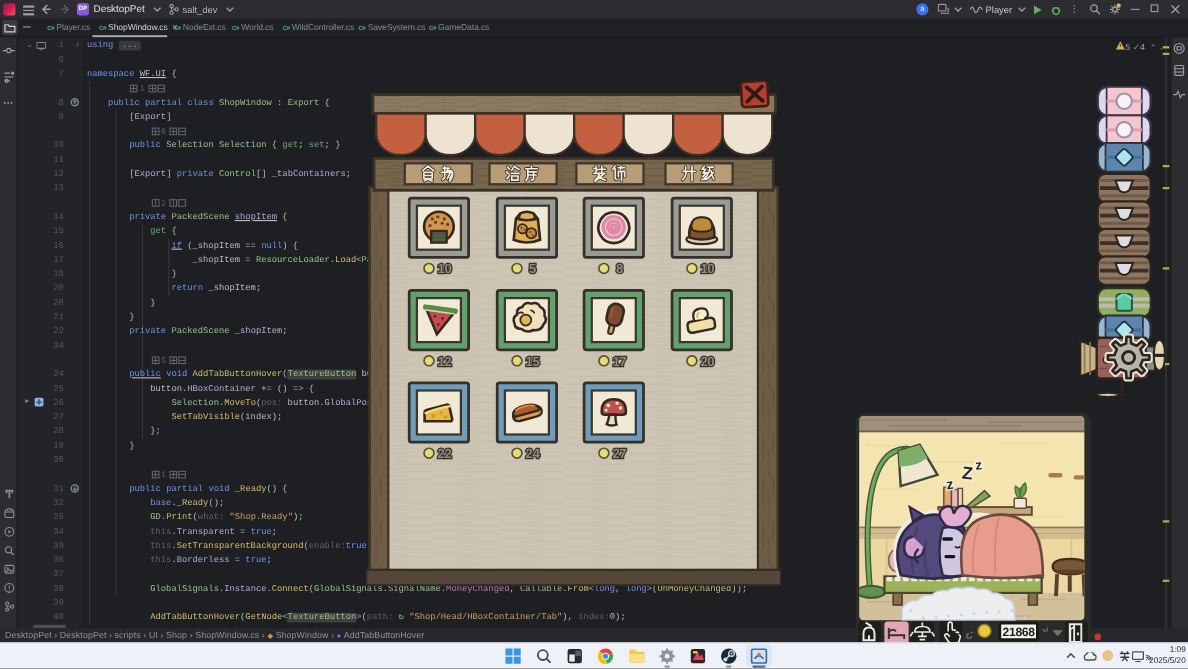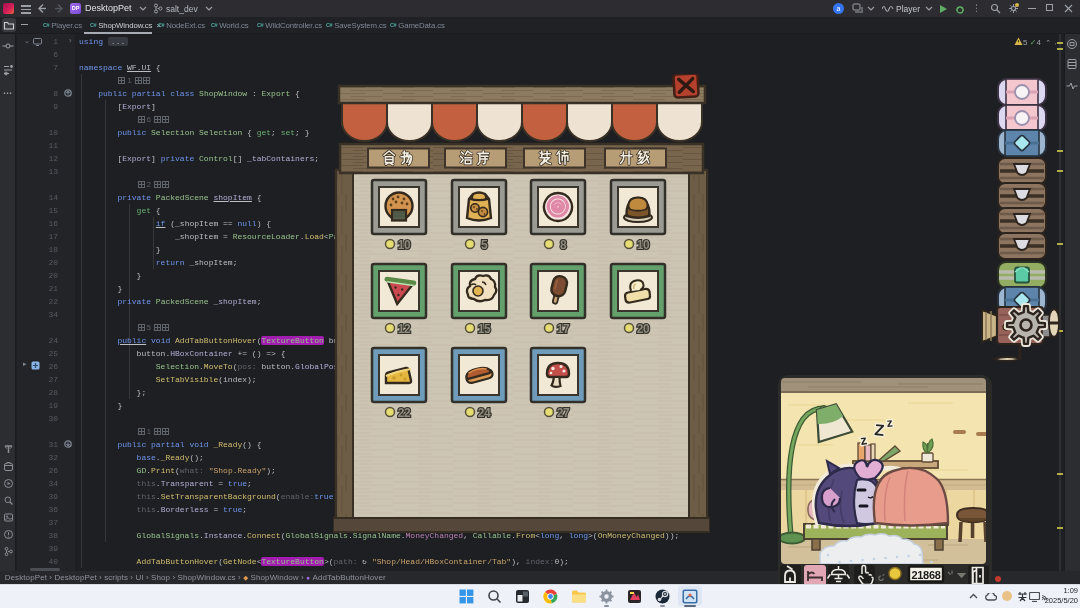--- a/index.html
+++ b/index.html
@@ -13,21 +13,21 @@
 #righttool{position:absolute;left:1064px;top:34px;width:16px;height:537px;background:#2b2d30;border-left:1px solid #1a1b1e}
 .ticon{position:absolute;color:#9da0a6;font-size:9px;left:0;width:16px;text-align:center}
 
 #code{position:absolute;left:17px;top:34px;width:1040px;height:537px;background:#1e1f22;overflow:hidden}
 .r{position:absolute;left:0;height:13px;white-space:pre;font-family:"Liberation Mono",monospace;font-size:8px;line-height:13px;color:#bcbec4}
 .r b{position:absolute;left:0;top:0;width:41px;text-align:right;color:#565a61;font-weight:normal;font-size:8px}
 .r code{position:absolute;left:62px;top:0;font-family:"Liberation Mono",monospace;white-space:pre}
 .k{color:#6e95ec}.t{color:#97c28d}.m{color:#d3bf70}.f{color:#b3aed6}.s{color:#c9a26d}
 .d{color:#5f646b}.gs{color:#6aab73}.pk{color:#bb80b3}
 .u{text-decoration:underline}
-.hl{background:#a21caf;border-radius:2px}
+.hl{background:#404040;border-radius:2px}
 .fold{background:#373b41;color:#a8abb2;border-radius:2px;padding:0 3px}
 .cjt{display:inline-block;width:7px;height:7px;border:1px solid #60646b;background:linear-gradient(#0000 45%,#60646b 45%,#60646b 55%,#0000 55%),linear-gradient(90deg,#0000 45%,#60646b 45%,#60646b 55%,#0000 55%);margin-left:1px;vertical-align:-1px}
 .inl{font-size:7.5px;color:#60646b;font-family:"Liberation Sans",sans-serif}
 .guide{position:absolute;width:1px;background:#35373b}
 
 #sbar{position:absolute;left:1056px;top:34px;width:8px;height:537px;background:#1e1f22}
 .mk{position:absolute;left:1057px;width:6px;height:2px;background:#b3ae45}
 
 #crumbs{position:absolute;left:0;top:571px;width:1080px;height:13px;background:#26282b;color:#8f939b;font-size:8px;line-height:13px;white-space:nowrap;letter-spacing:0.1px}
 

